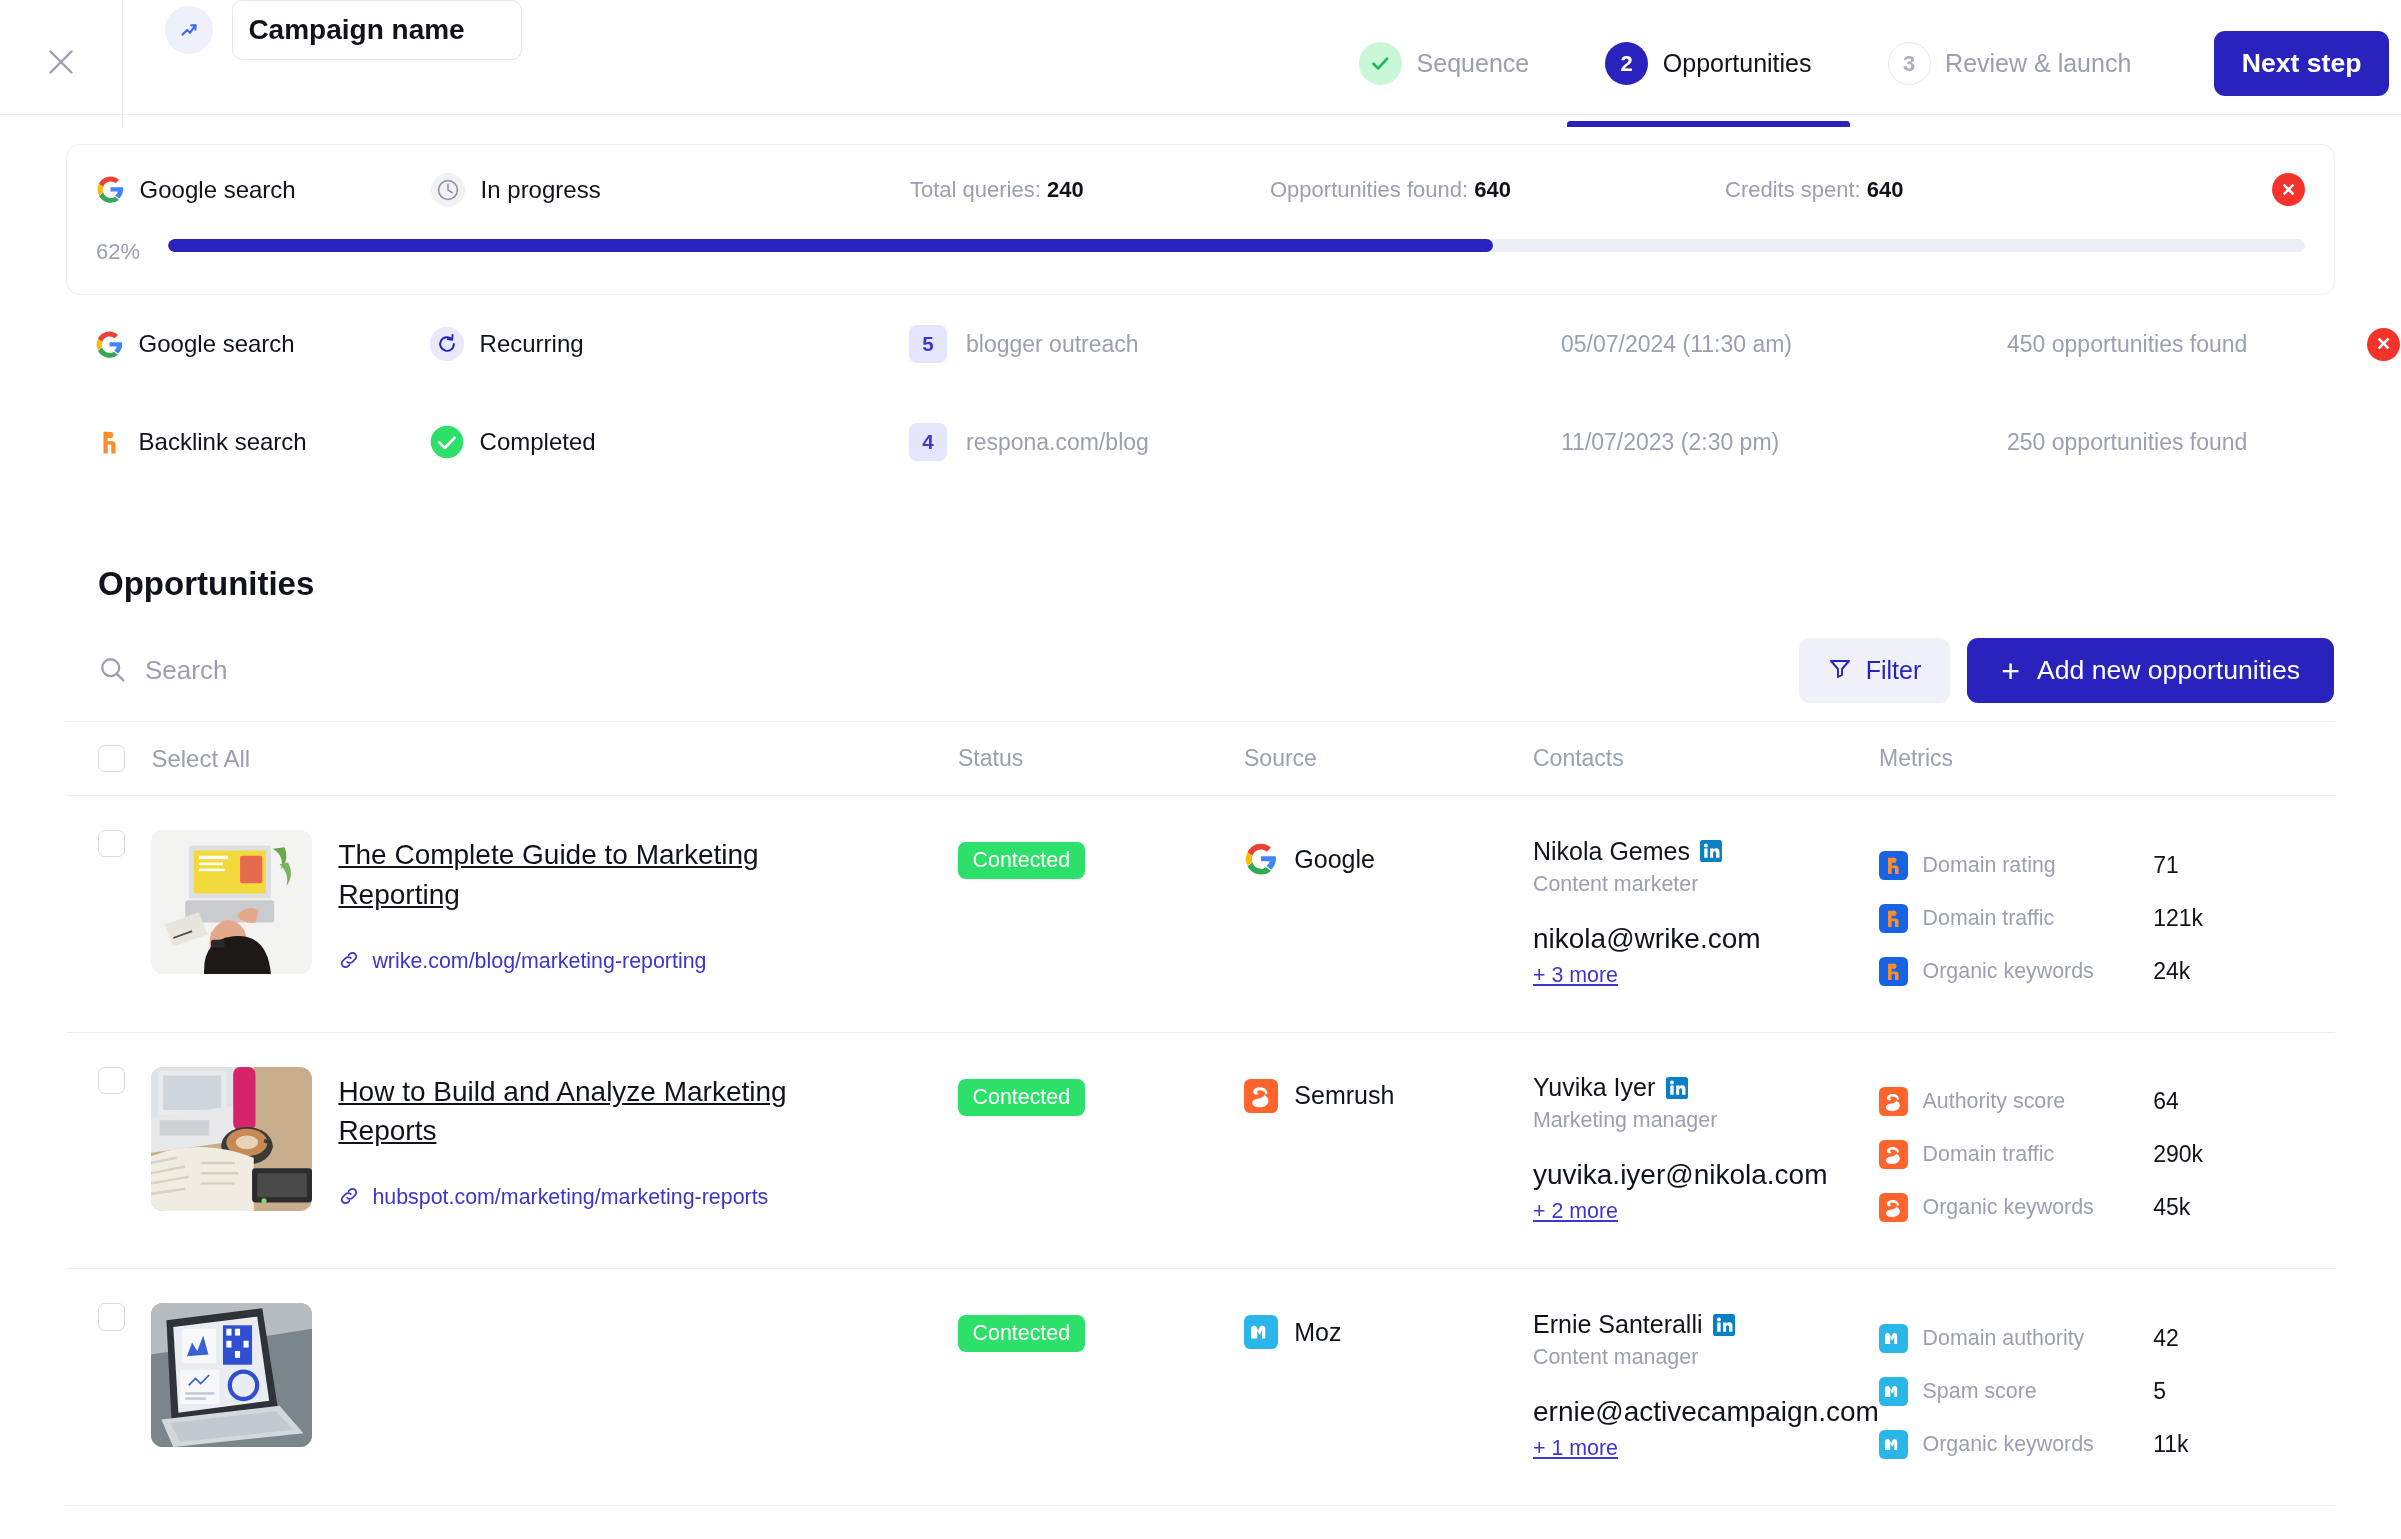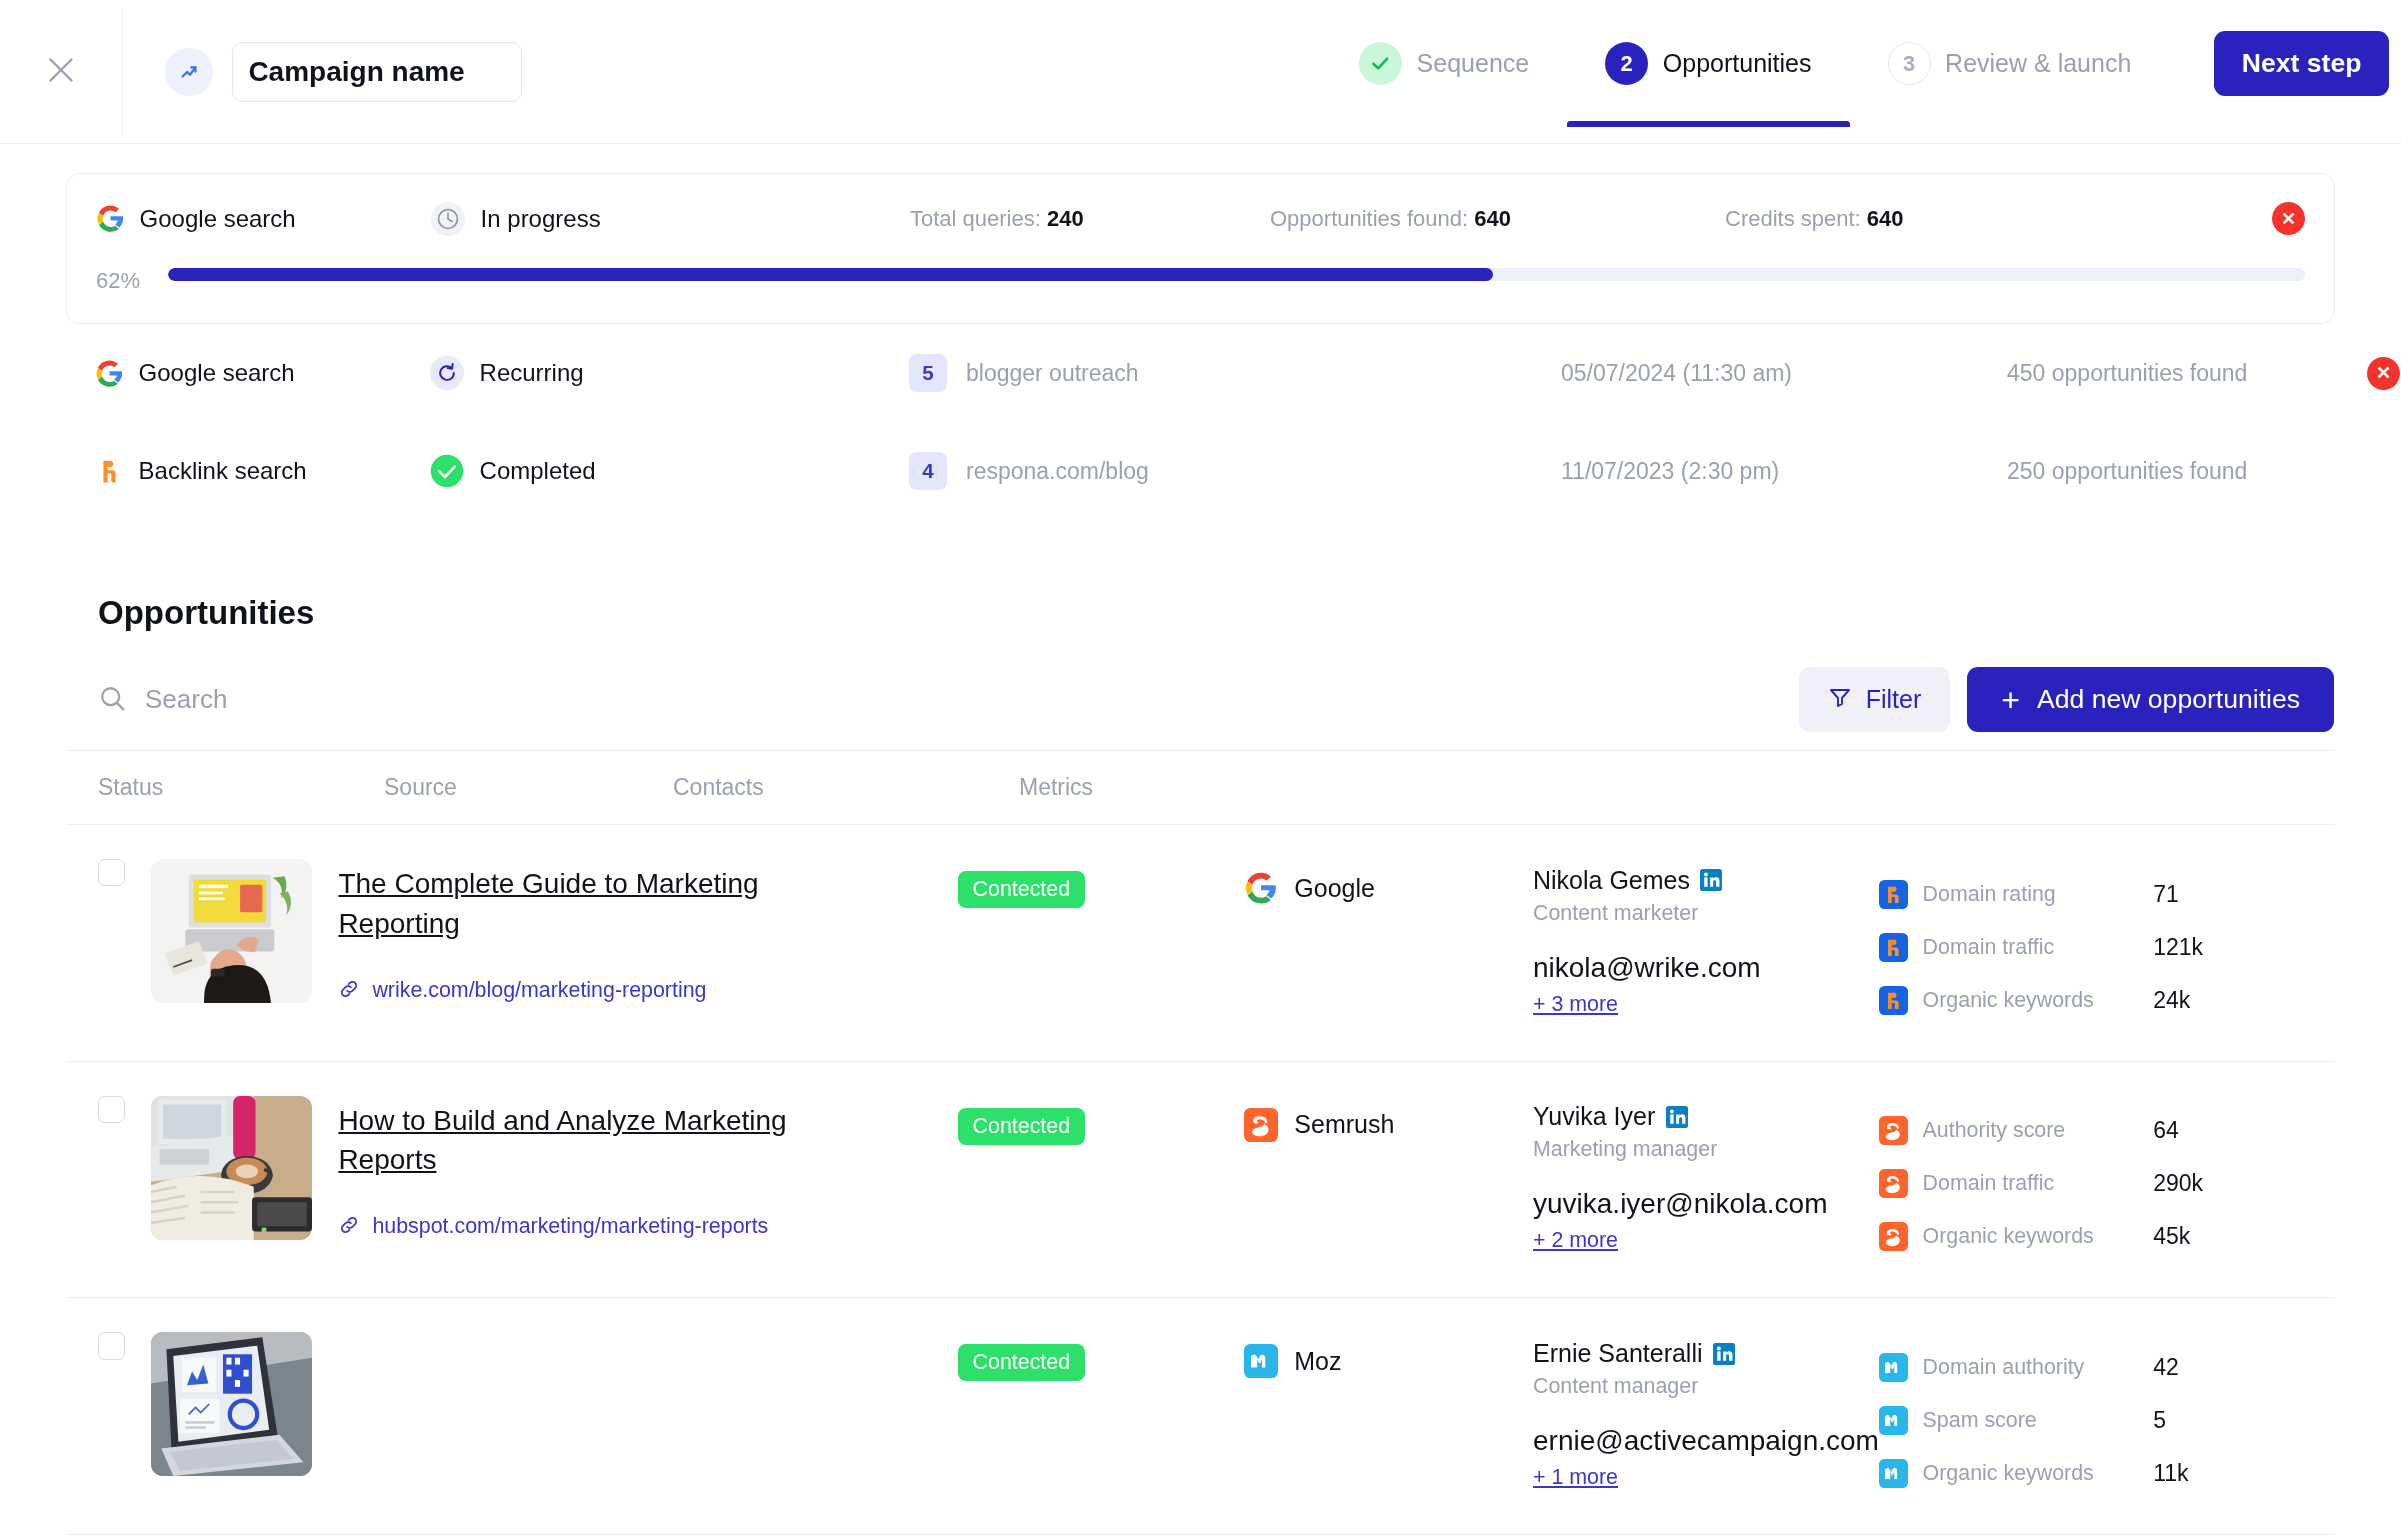--- a/index.html
+++ b/index.html
@@ -5,23 +5,23 @@
   * { box-sizing: border-box; margin: 0; padding: 0; }
   html, body {
     width: 2401px; height: 1539px;
     background: #ffffff;
     font-family: "Liberation Sans", sans-serif;
     overflow: hidden;
   }
 
   
   .topbar {
-    height: 144px;
+    height: 115px;
     display: flex;
-    align-items: center;
+    align-items: flex-start;
     border-bottom: 1.7px solid #eceef3;
     position: relative;
   }
   .close-btn {
     width: 123px; height: 127px;
     display: flex; align-items: center; justify-content: center;
     border-right: 1.7px solid #eceef3;
     cursor: pointer;
   }
   .close-btn svg { width: 36px; height: 36px; }
@@ -438,20 +438,24 @@
       </button>
       <button class="add-btn">
         <span class="plus">+</span>
         <span>Add new opportunities</span>
       </button>
     </div>
   </div>
 
   <div class="tbl">
     <div class="tbl-head">
+      <div class="col-title">
+        <span class="cbox"></span>
+        <span class="sel-all">Select All</span>
+      </div>
       <div class="col-status">Status</div>
       <div class="col-source">Source</div>
       <div class="col-contacts">Contacts</div>
       <div class="col-metrics">Metrics</div>
     </div>
 
     <div class="tbl-row">
       <div class="c-title">
         <span class="cbox"></span>
         <span class="thumb">

